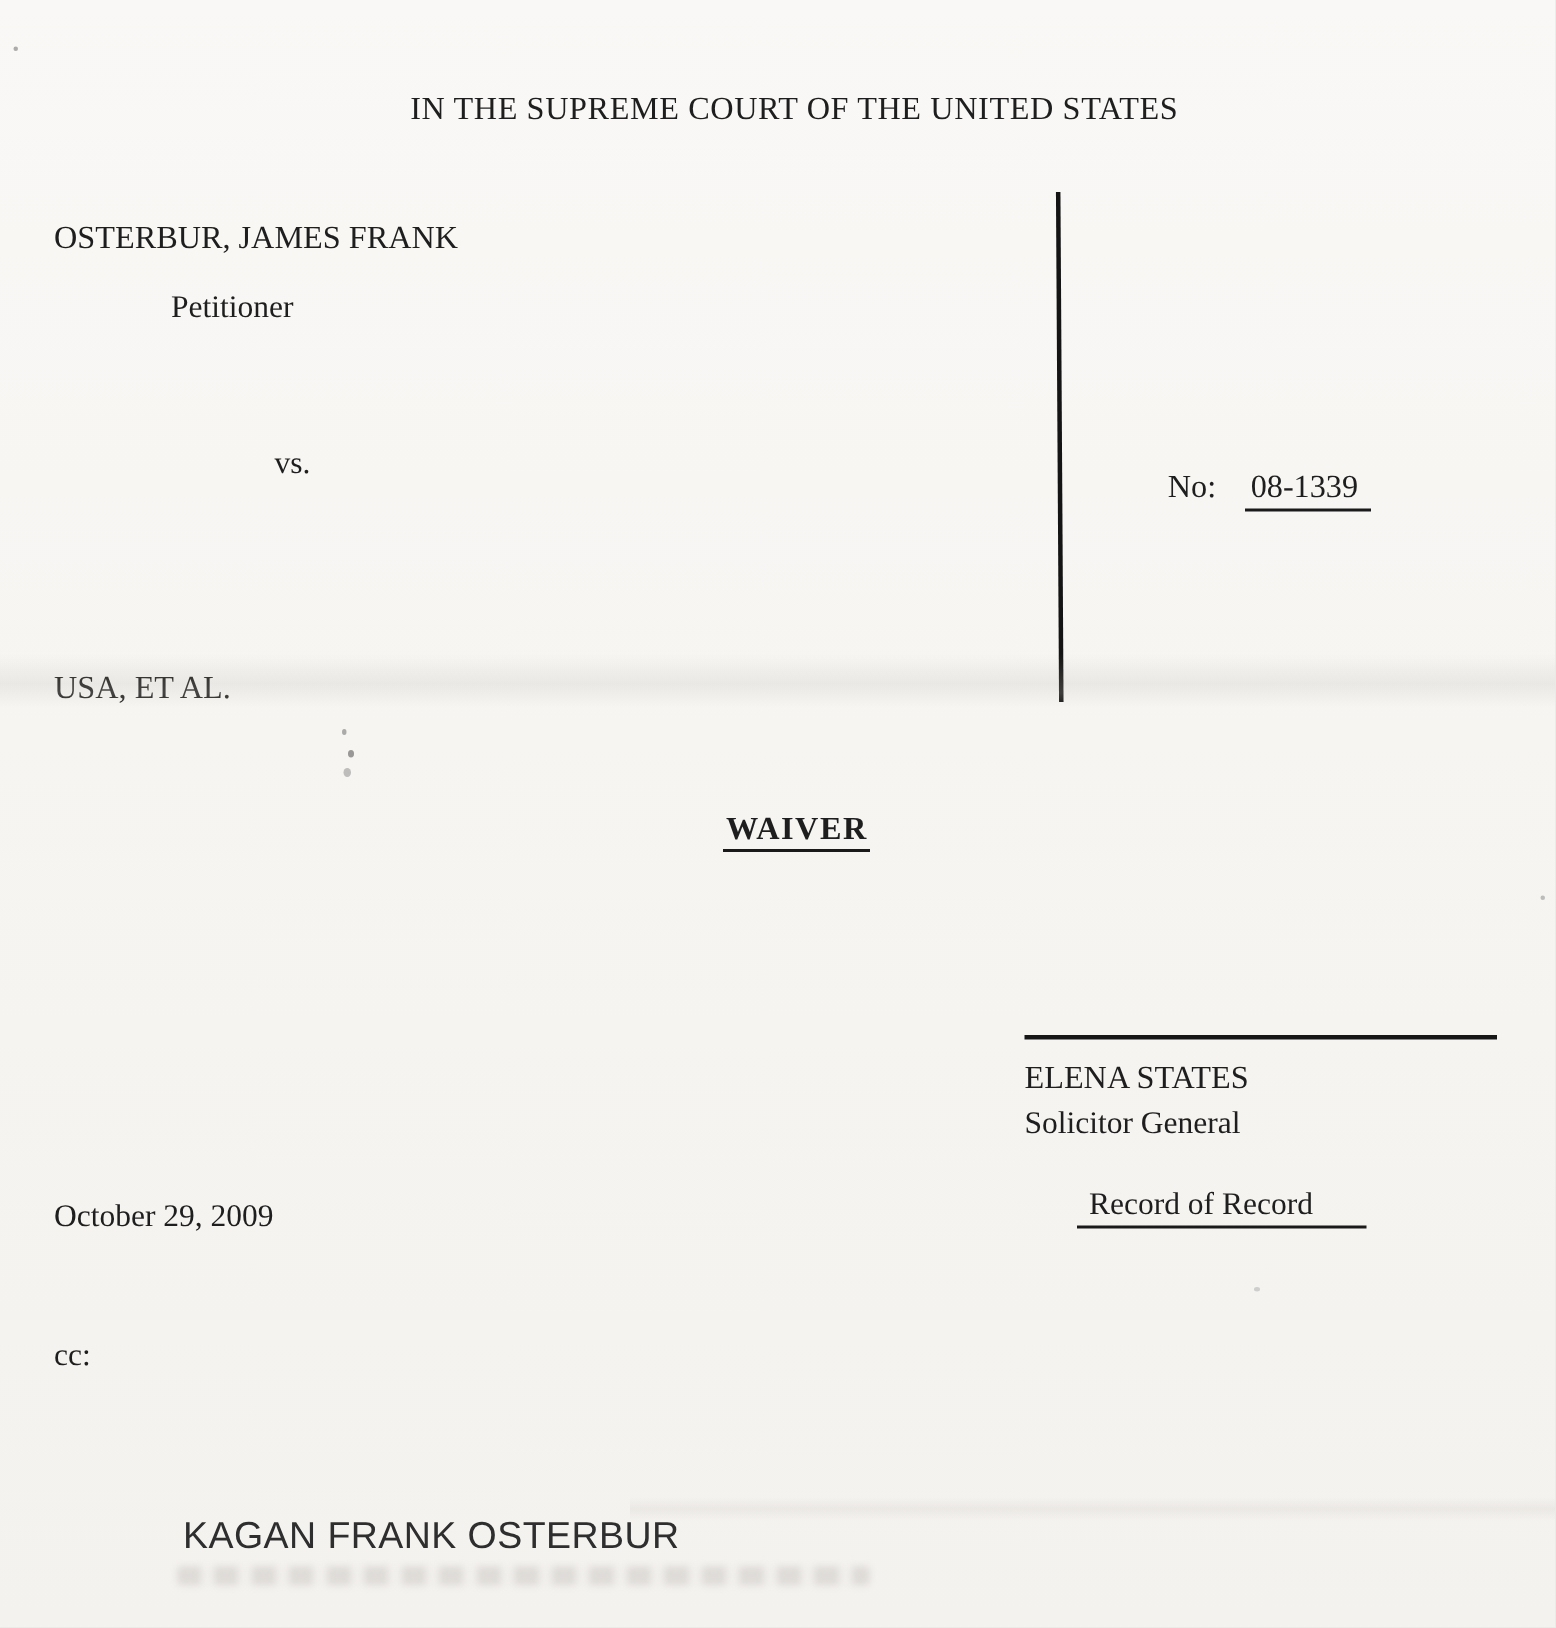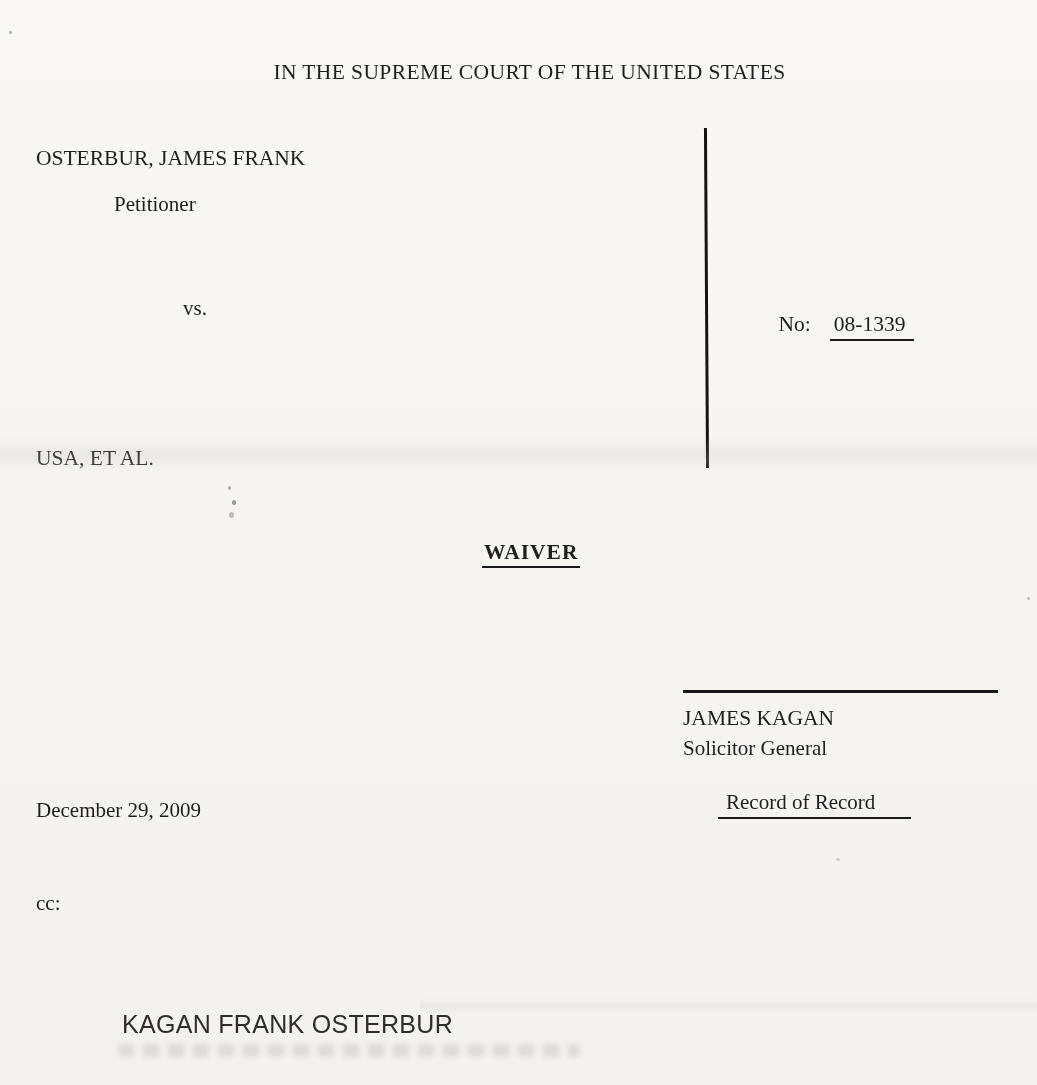--- a/index.html
+++ b/index.html
@@ -113,29 +113,29 @@
 
   <div class="abs respondent-name">USA, ET AL.</div>
 
   <div class="abs waiver-heading">
     <span>WAIVER</span>
   </div>
 
 
   <div class="sigline"></div>
 
-  <div class="abs sig-name">JAMES KAGAN</div>
+  <div class="abs sig-name">ELENA STATES</div>
 
   <div class="abs sig-title">Solicitor General</div>
 
   <div class="abs sig-role-wrap">
     <span>Record of Record</span>
   </div>
 
-  <div class="abs date-line">December 29, 2009</div>
+  <div class="abs date-line">October 29, 2009</div>
 
   <div class="abs cc-label">cc:</div>
 
   <div class="abs cc-block">
     <div>KAGAN FRANK OSTERBUR</div>
     
     
   </div>
 
   <div class="fold-band"></div>

